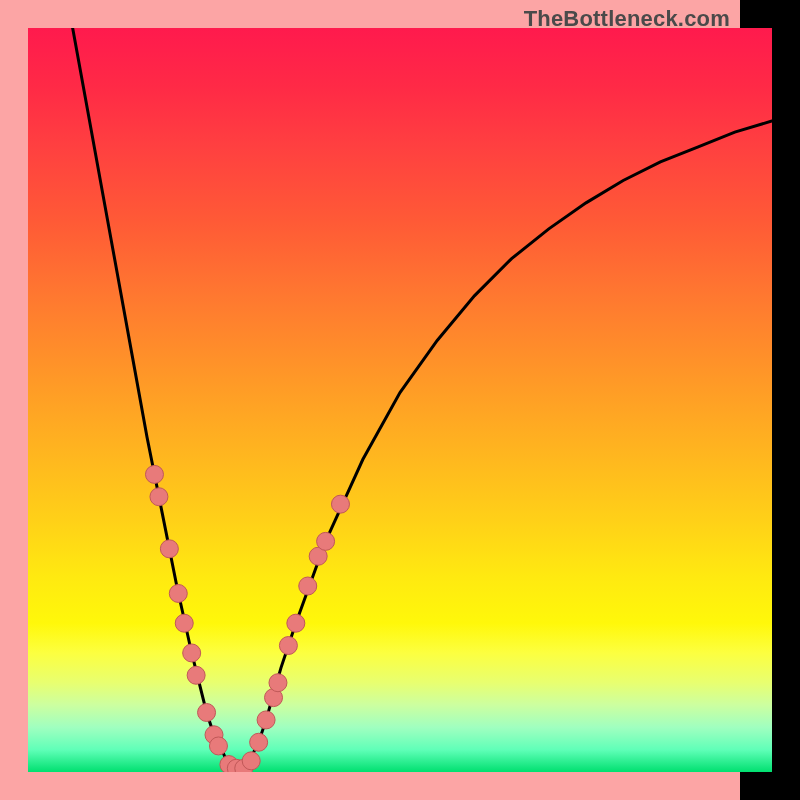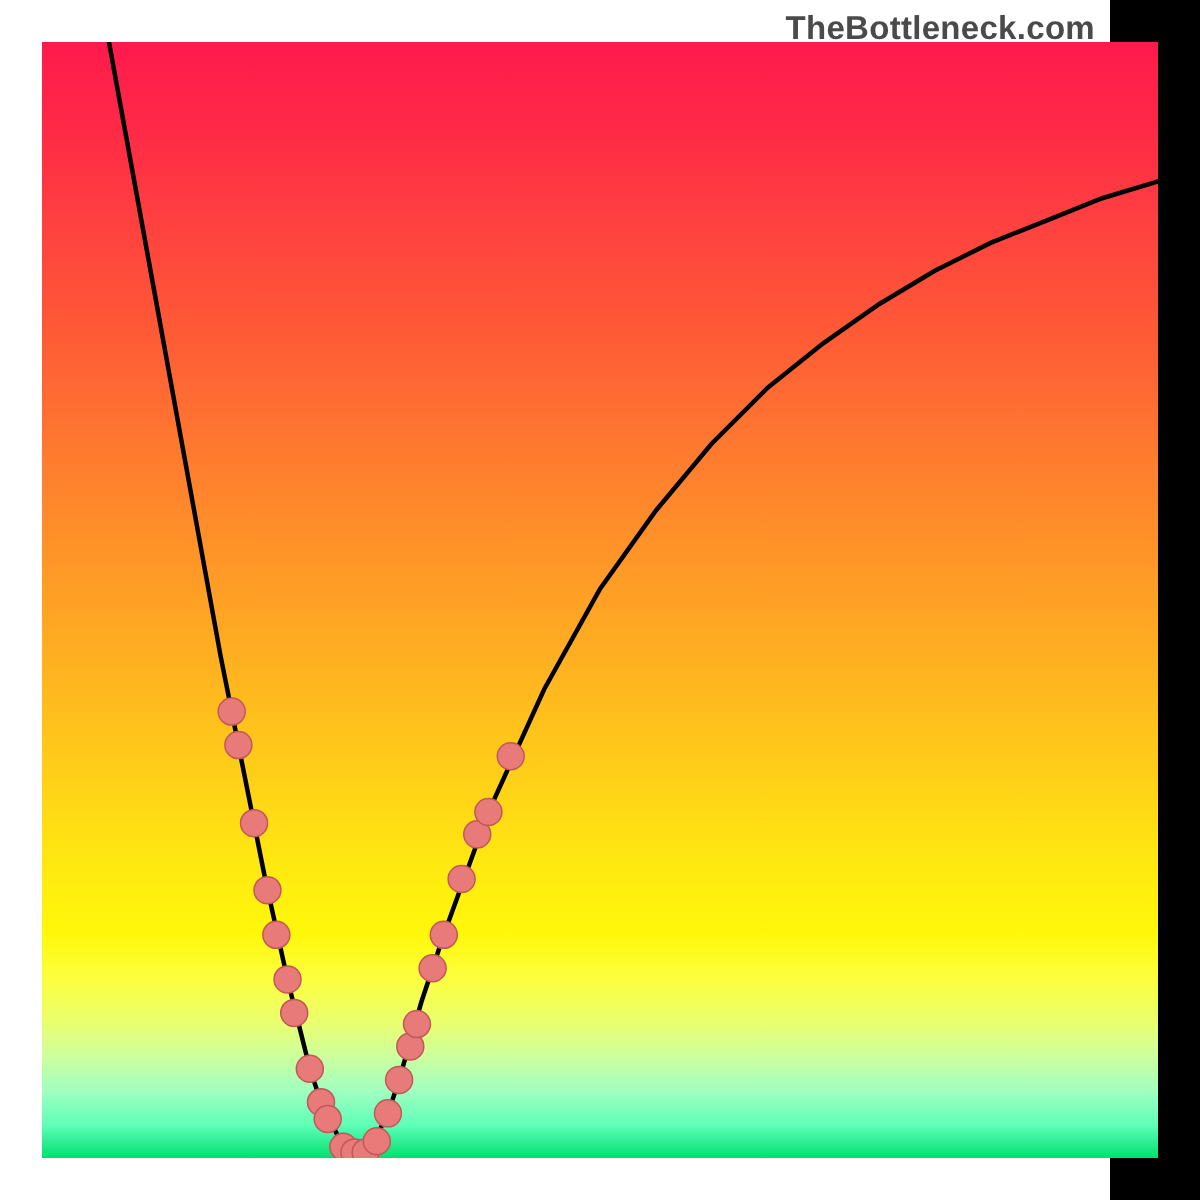--- a/index.html
+++ b/index.html
@@ -1,21 +1,21 @@
 <!DOCTYPE html>
 <html><head>
 <meta charset="utf-8">
 <style>
   * { margin: 0; padding: 0; box-sizing: border-box; }
   html, body { width: 800px; height: 800px; overflow: hidden; background: #000; }
   .frame {
     position: absolute;
     left: 0; top: 0;
     width: 740px; height: 800px;
-    background: #ffffff;
+    background: #fca5a5;
   }
   .plot {
     position: absolute;
     left: 28px; top: 28px;
     width: 744px; height: 744px;
     background: linear-gradient(to bottom,
       #ff1a4d 0%,
       #ff2a46 8%,
       #ff4040 16%,
       #ff5a36 26%,

